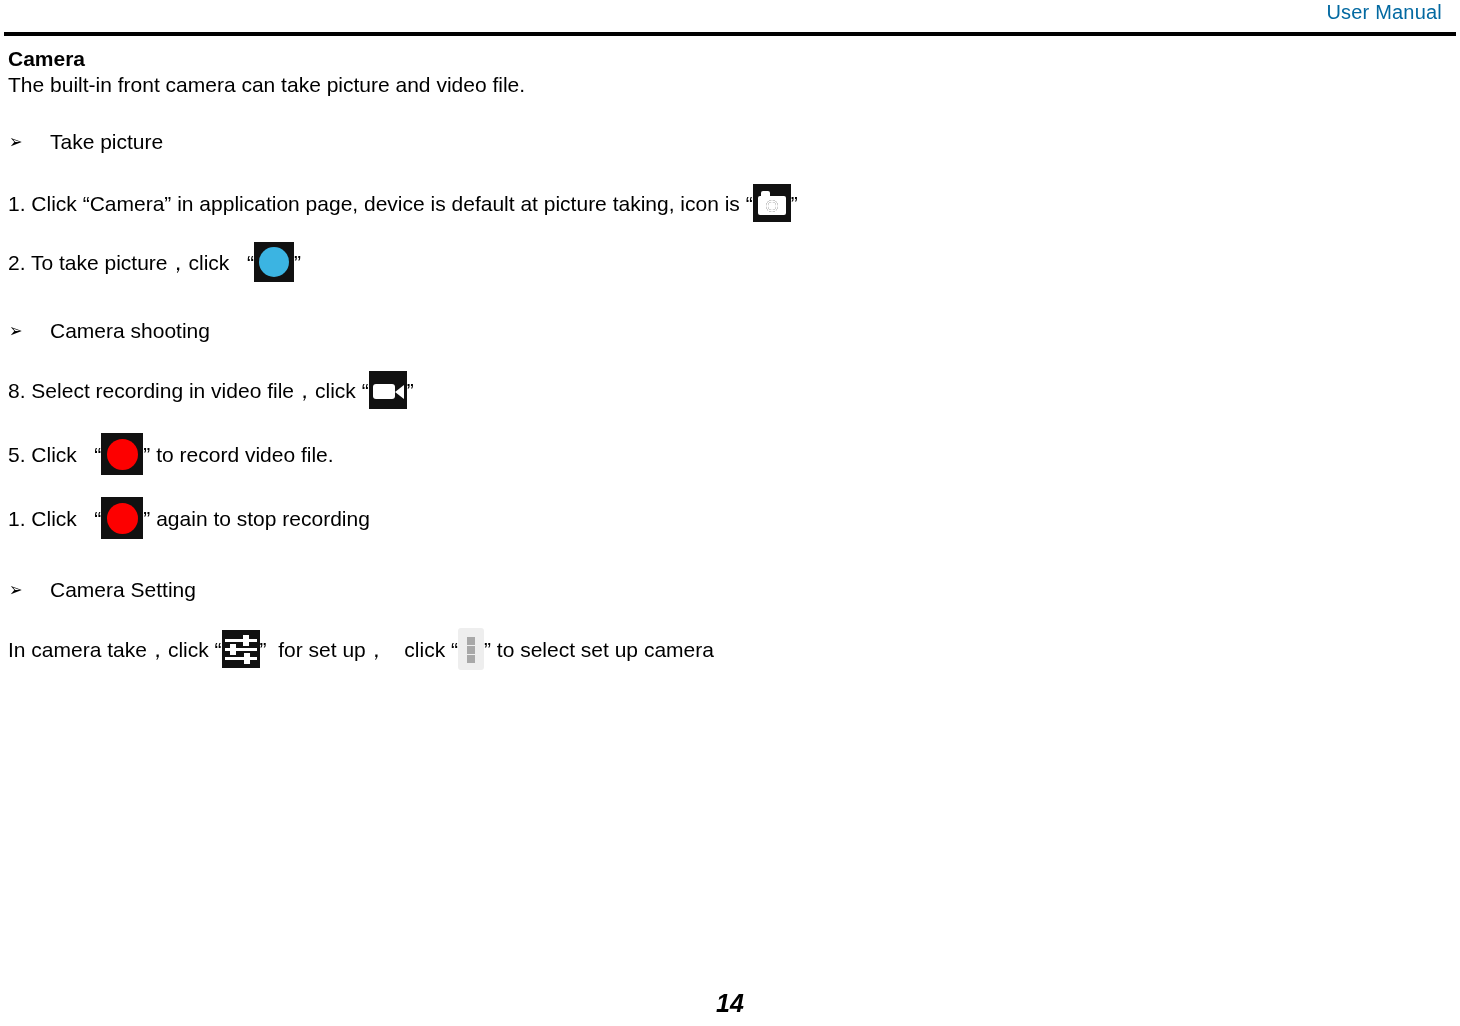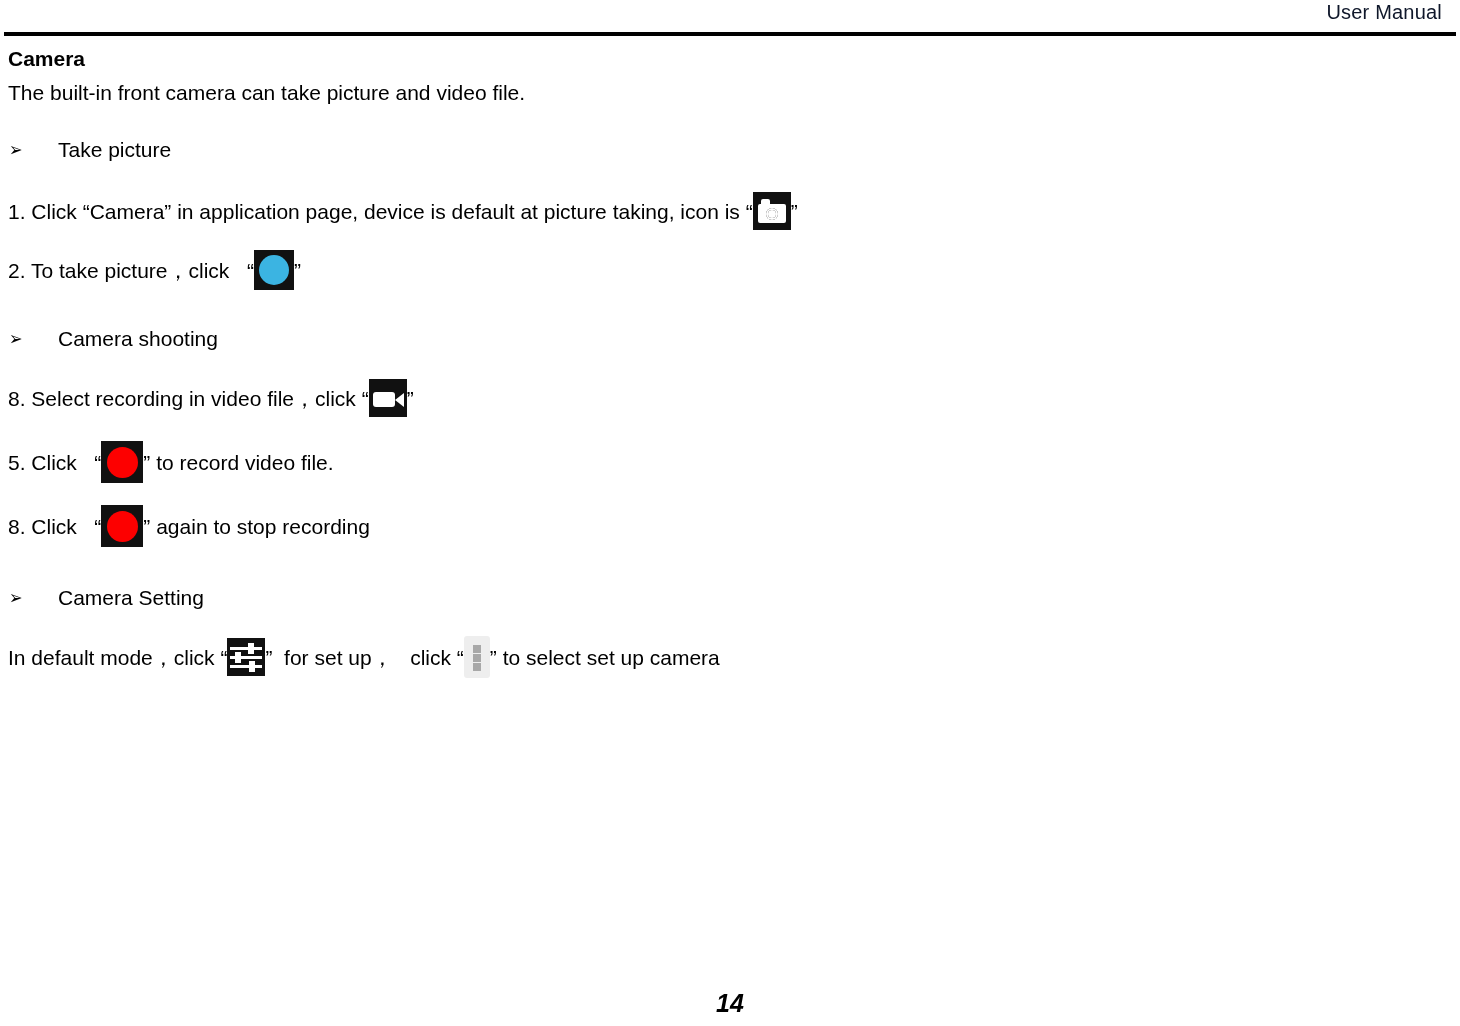--- a/index.html
+++ b/index.html
@@ -20,21 +20,21 @@
   
   .page-header {
     position: relative;
     height: 38px;
   }
   .header-title {
     position: absolute;
     right: 18px;
     top: 1px;
     font-size: 20px;
-    color: #0f172a;
+    color: #0369a1;
     letter-spacing: 0.2px;
     white-space: nowrap;
   }
   .header-rule {
     position: absolute;
     left: 4px;
     right: 4px;
     top: 32px;
     height: 4px;
     background: #000000;
@@ -46,39 +46,39 @@
   }
 
   .section-title {
     font-weight: bold;
     font-size: 21px;
     margin-top: 10px;
     line-height: 1;
   }
   .intro-line {
     font-size: 21px;
-    margin-top: 13px;
+    margin-top: 5px;
     line-height: 1;
   }
 
   .bullet-line {
     display: flex;
     align-items: center;
     font-size: 21px;
     line-height: 1;
   }
   .bullet-glyph {
     display: inline-block;
     width: 14px;
     font-family: "DejaVu Sans", sans-serif;
     font-size: 19px;
     transform: scaleX(0.85);
   }
   .bullet-label {
-    margin-left: 36px;
+    margin-left: 28px;
     text-align: center;
   }
 
   .step-line {
     display: flex;
     align-items: center;
     font-size: 21px;
     line-height: 1;
     white-space: pre;
   }
@@ -292,38 +292,38 @@
     <span class="quote">“</span>
     <span class="icon-box icon-sq-42">
       <span class="record-dot"></span>
     </span>
     <span class="quote">”</span>
     <span> to record video file.</span>
   </div>
 
   <div style="height:22px"></div>
   <div class="step-line">
-    <span>8. Click   </span>
+    <span>1. Click   </span>
     <span class="quote">“</span>
     <span class="icon-box icon-sq-42">
       <span class="record-dot"></span>
     </span>
     <span class="quote">”</span>
     <span> again to stop recording</span>
   </div>
 
   <div style="height:40px"></div>
   <div class="bullet-line">
     <span class="bullet-glyph">➢</span>
     <span class="bullet-label">Camera Setting</span>
   </div>
 
   <div style="height:28px"></div>
   <div class="step-line">
-    <span>In default mode，click </span>
+    <span>In camera take，click </span>
     <span class="quote">“</span>
     <span class="icon-box icon-sq-38">
       <span class="sl-track" style="left:3px;top:9px;width:32px;"></span>
       <span class="sl-knob" style="left:21px;top:5px;"></span>
       <span class="sl-track" style="left:3px;top:18px;width:32px;"></span>
       <span class="sl-knob" style="left:8px;top:14px;"></span>
       <span class="sl-track" style="left:3px;top:27px;width:32px;"></span>
       <span class="sl-knob" style="left:22px;top:23px;"></span>
     </span>
     <span class="quote">”</span>

